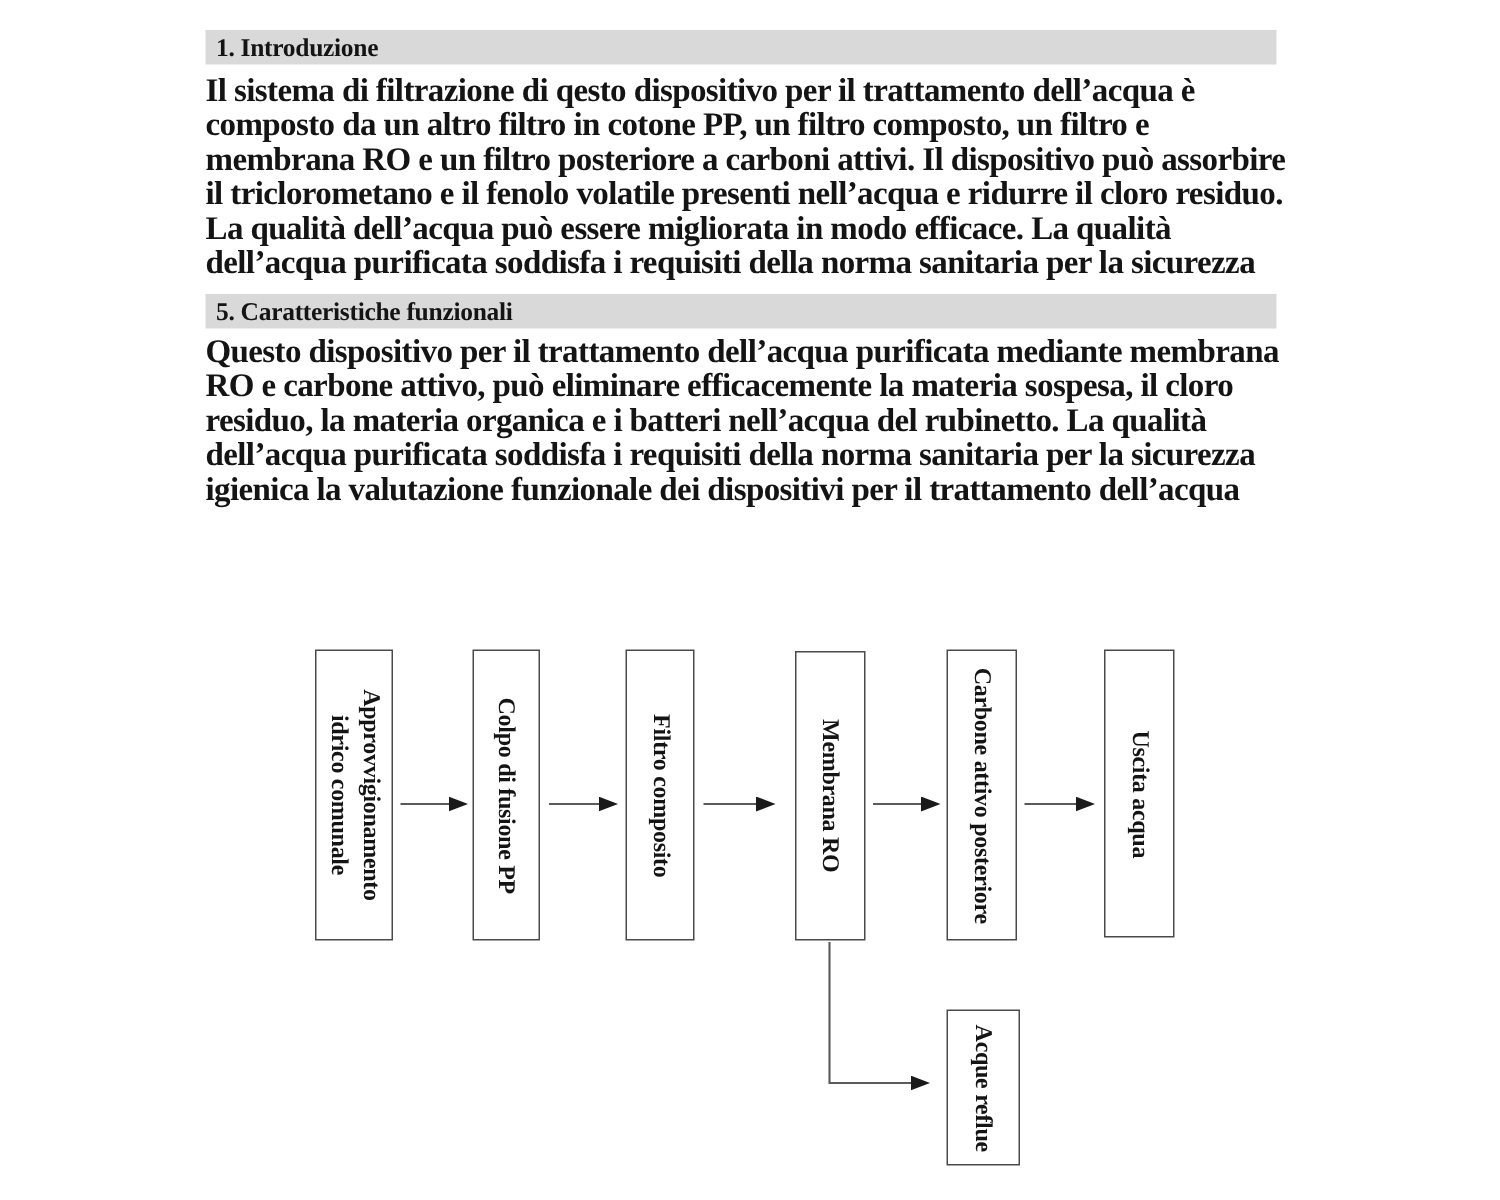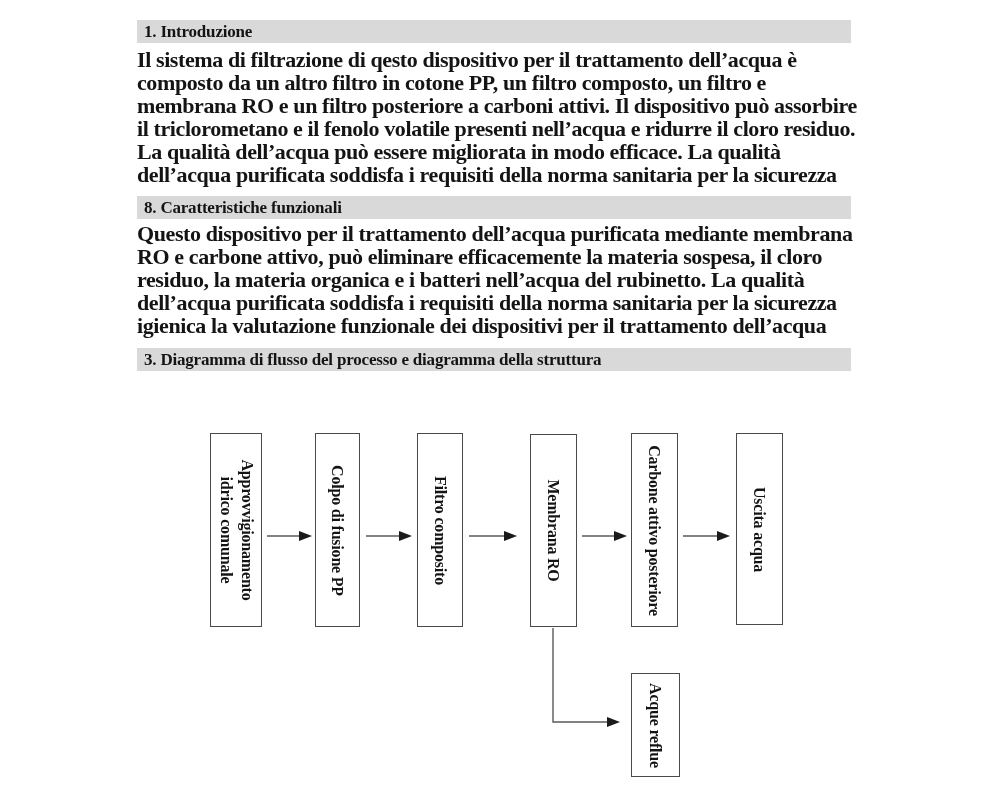--- a/index.html
+++ b/index.html
@@ -90,27 +90,24 @@
 <body>
 
 <div class="page">
 
   <div class="section-bar" id="bar1">
     <span>1. Introduzione</span>
   </div>
   <p class="body-text" id="p1">Il sistema di filtrazione di qesto dispositivo per il trattamento dell’acqua è composto da un altro filtro in cotone PP, un filtro composto, un filtro e membrana RO e un filtro posteriore a carboni attivi. Il dispositivo può assorbire il triclorometano e il fenolo volatile presenti nell’acqua e ridurre il cloro residuo. La qualità dell’acqua può essere migliorata in modo efficace. La qualità dell’acqua purificata soddisfa i requisiti della norma sanitaria per la sicurezza igienica e la valutazione funzionale dei dispositivi per il trattamento dell’acqua potabile - Dispositivo per osmosi inversa (2001) del Ministero della Salute.</p>
 
   <div class="section-bar" id="bar2">
-    <span>8. Caratteristiche funzionali</span>
+    <span>5. Caratteristiche funzionali</span>
   </div>
   <p class="body-text" id="p2">Questo dispositivo per il trattamento dell’acqua purificata mediante membrana RO e carbone attivo, può eliminare efficacemente la materia sospesa, il cloro residuo, la materia organica e i batteri nell’acqua del rubinetto. La qualità dell’acqua purificata soddisfa i requisiti della norma sanitaria per la sicurezza igienica  la valutazione funzionale dei dispositivi per il trattamento dell’acqua potabile - Dispositivo per osmosi inversa (2001) del Ministero della Salute.</p>
 
-  <div class="section-bar" id="bar3">
-    <span>3. Diagramma di flusso del processo e diagramma della struttura</span>
-  </div>
 
   <div class="diagram">
 
     <svg class="connectors" viewBox="0 0 1000 800" xmlns="http://www.w3.org/2000/svg">
       <defs>
         <marker id="ah" markerWidth="14" markerHeight="12" refX="1" refY="5" orient="auto" markerUnits="userSpaceOnUse">
           <path d="M0,0 L13,5 L0,10 z" fill="#1a1a1a"></path>
         </marker>
       </defs>
       <line x1="267" y1="536" x2="300" y2="536" stroke="#5a5a5a" stroke-width="1.4" marker-end="url(#ah)"></line>

